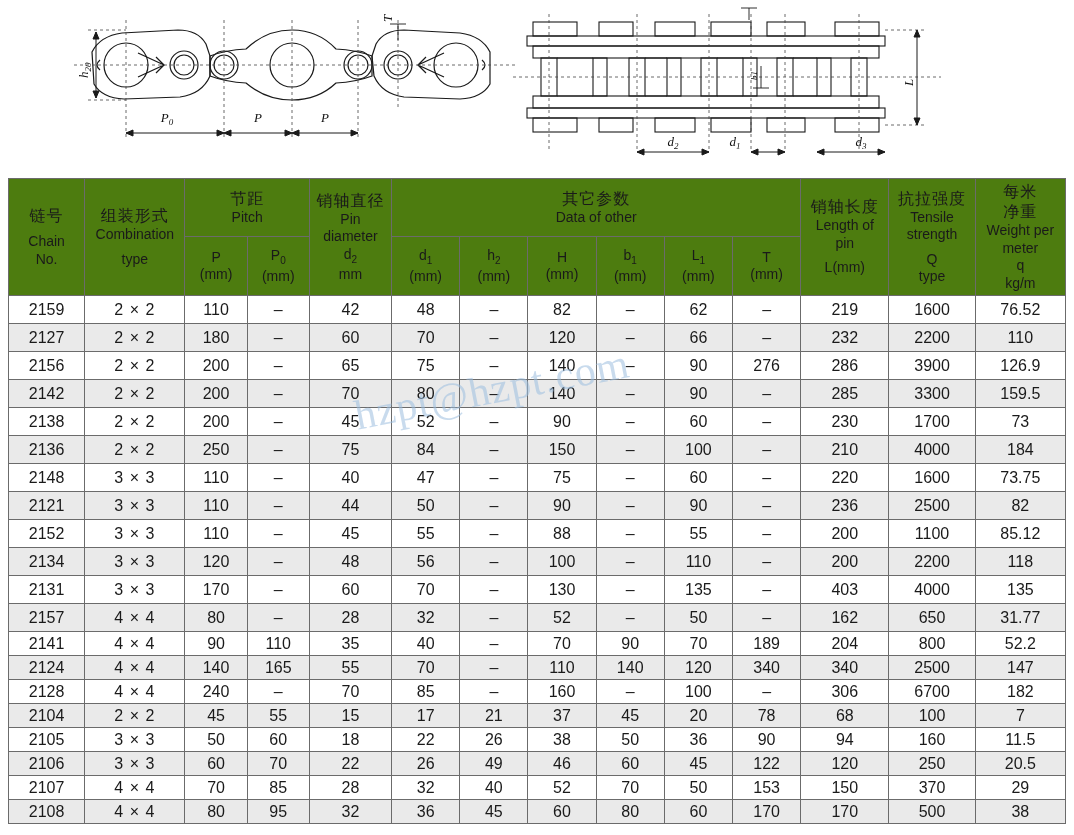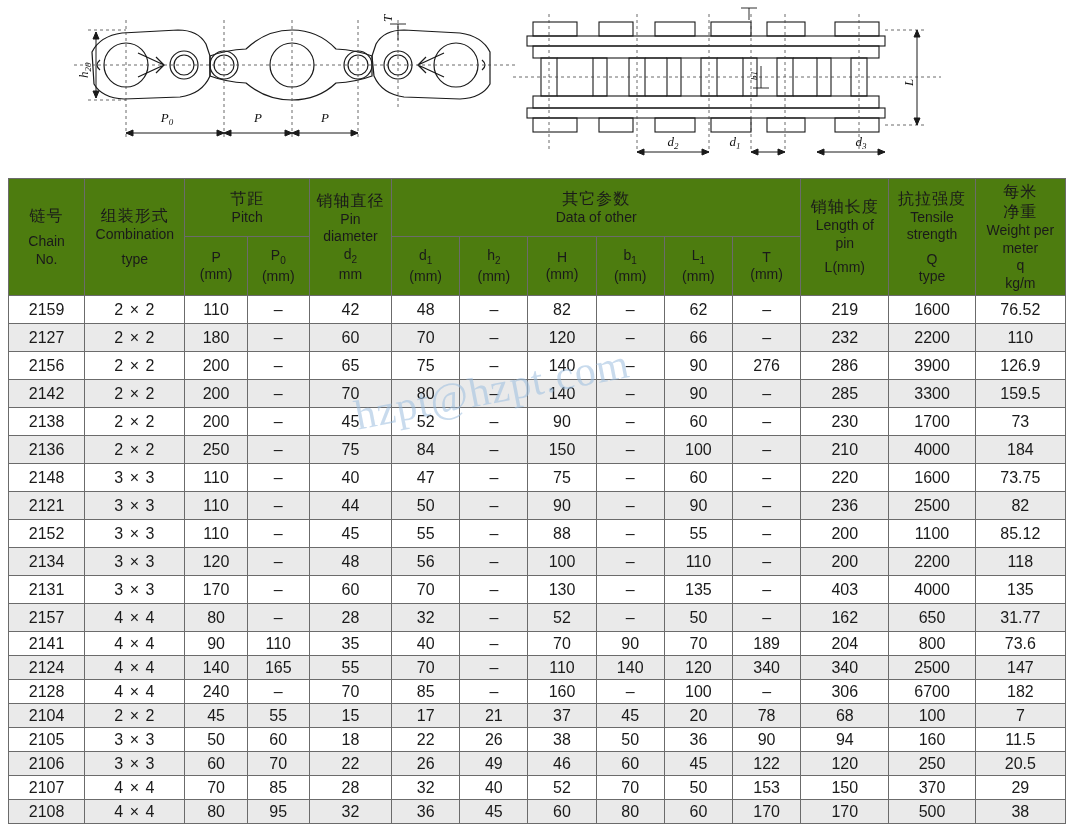--- a/index.html
+++ b/index.html
@@ -584,21 +584,21 @@
           <td>110</td>
           <td>35</td>
           <td>40</td>
           <td>–</td>
           <td>70</td>
           <td>90</td>
           <td>70</td>
           <td>189</td>
           <td>204</td>
           <td>800</td>
-          <td>73.6</td>
+          <td>52.2</td>
         </tr>
         <tr class="alt">
           <td>2124</td>
           <td class="combo">4 × 4</td>
           <td class="pitch-p">140</td>
           <td>165</td>
           <td>55</td>
           <td>70</td>
           <td>–</td>
           <td>110</td>

